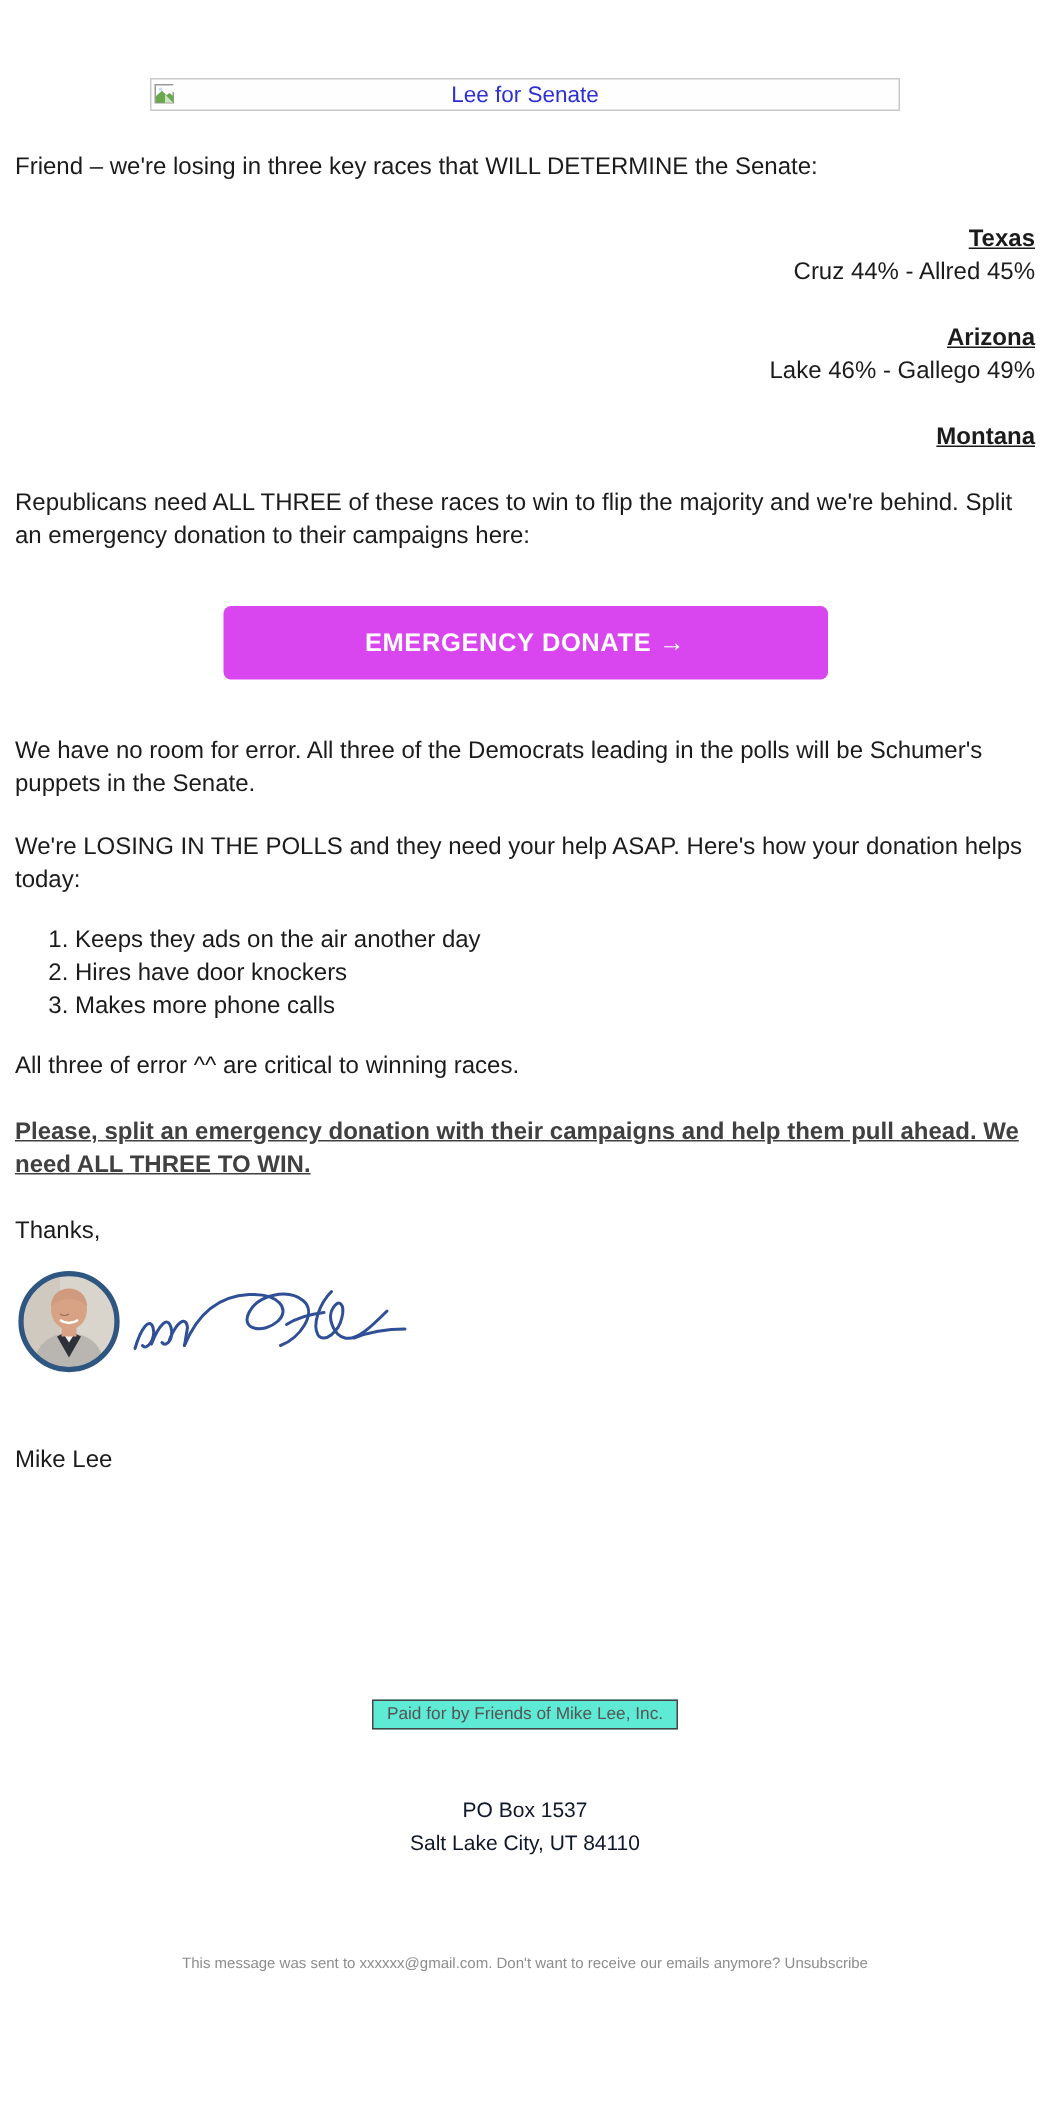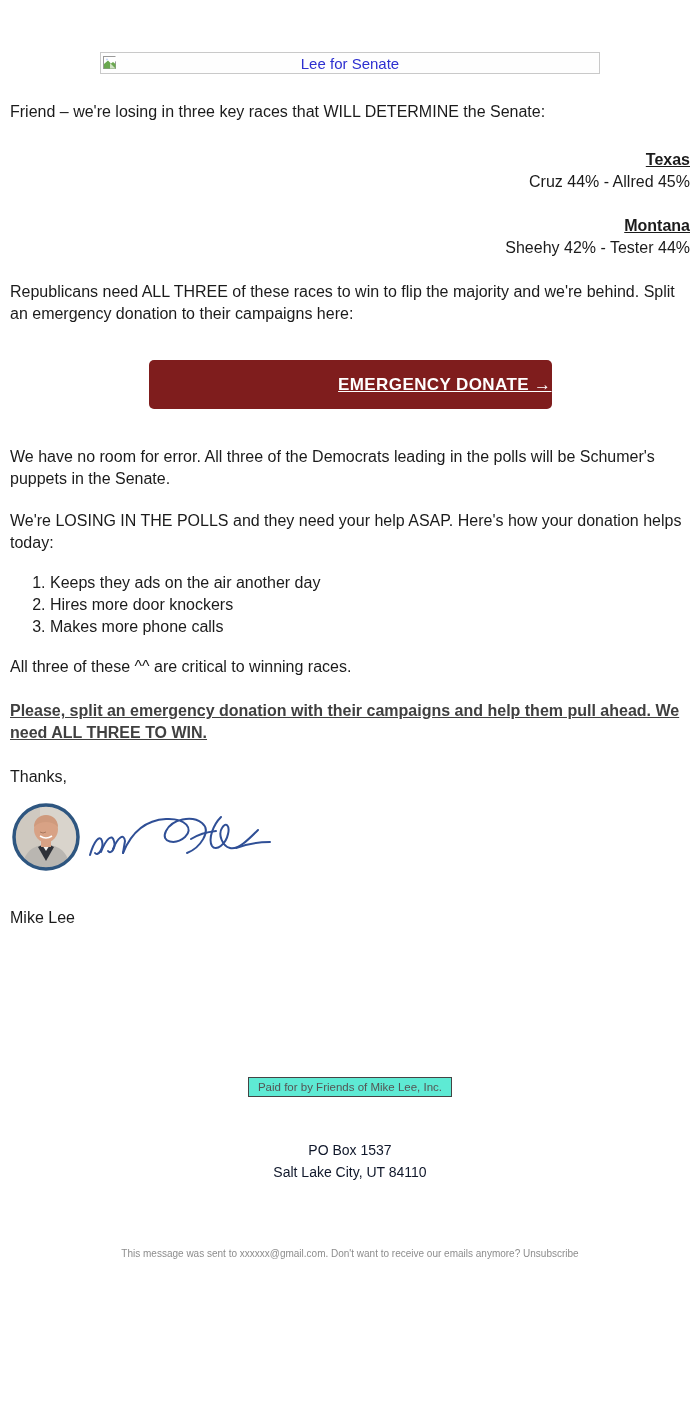--- a/index.html
+++ b/index.html
@@ -44,48 +44,47 @@
     text-decoration: underline;
     font-size: 16px;
     line-height: 22px;
   }
   .race-result { font-size: 16px; line-height: 22px; }
   .need-all { margin-top: 4px; }
   .btn-wrap { margin-top: 35px; text-align: center; }
   .donate-btn {
     display: inline-block;
     width: 403px;
-    background: #7f1d1d;
+    background: #d946ef;
     color: #ffffff;
     font-weight: bold;
     font-size: 17px;
     line-height: 49px;
     border-radius: 5px;
     letter-spacing: 0.4px;
     cursor: pointer;
-    text-align: right;
-    text-decoration: underline;
+    text-align: center;
   }
   .no-room { margin-top: 37px; }
   .losing { margin-top: 20px; }
   ol.help-list { margin: 18px 0 0 0; padding-left: 40px; font-size: 16px; line-height: 22px; }
   ol.help-list li { margin: 0; }
   .critical { margin-top: 18px; }
   .plea {
     margin-top: 22px;
     color: #404040;
     font-weight: bold;
     text-decoration: underline;
     cursor: pointer;
   }
   .thanks { margin-top: 22px; }
   .sig-row { margin-top: 13px; height: 80px; display: flex; align-items: flex-start; }
   .avatar { width: 72px; height: 72px; flex: 0 0 auto; }
   .sig-svg { margin-left: 4px; margin-top: 2px; }
-  .sender { margin-top: 26px; }
+  .sender { margin-top: 38px; }
   .paid-wrap { margin-top: 148px; text-align: center; }
   .paid-box {
     display: inline-block;
     border: 1px solid #444;
     padding: 3px 9px;
     font-size: 11.5px;
     color: #555;
     background: #5eead4;
   }
   .address { margin-top: 42px; text-align: center; }
@@ -116,42 +115,45 @@
   </div>
 
   <p class="intro">Friend – we're losing in three key races that WILL DETERMINE the Senate:</p>
 
   <div class="races">
     <div class="race-block">
       <div class="race-state">Texas</div>
       <div class="race-result">Cruz 44% - Allred 45%</div>
     </div>
     <div class="race-block">
+      <div class="race-state">Arizona</div>
+      <div class="race-result">Lake 46% - Gallego 49%</div>
+    </div>
+    <div class="race-block">
       <div class="race-state">Montana</div>
-      <div class="race-result">Sheehy 42% - Tester 44%</div>
     </div>
   </div>
 
   <p class="need-all">Republicans need ALL THREE of these races to win to flip the majority and we're behind. Split an emergency donation to their campaigns here:</p>
 
   <div class="btn-wrap">
     <a class="donate-btn">EMERGENCY DONATE →</a>
   </div>
 
   <p class="no-room">We have no room for error. All three of the Democrats leading in the polls will be Schumer's puppets in the Senate.</p>
 
   <p class="losing">We're LOSING IN THE POLLS and they need your help ASAP. Here's how your donation helps today:</p>
 
   <ol class="help-list">
     <li>Keeps they ads on the air another day</li>
-    <li>Hires more door knockers</li>
+    <li>Hires have door knockers</li>
     <li>Makes more phone calls</li>
   </ol>
 
-  <p class="critical">All three of these ^^ are critical to winning races.</p>
+  <p class="critical">All three of error ^^ are critical to winning races.</p>
 
   <p class="plea">Please, split an emergency donation with their campaigns and help them pull ahead. We need ALL THREE TO WIN.</p>
 
   <p class="thanks">Thanks,</p>
 
   <div class="sig-row">
     <svg class="avatar" viewBox="0 0 72 72">
       <defs>
         <clipPath id="avclip">
             <circle cx="36" cy="36" r="32"></circle>

